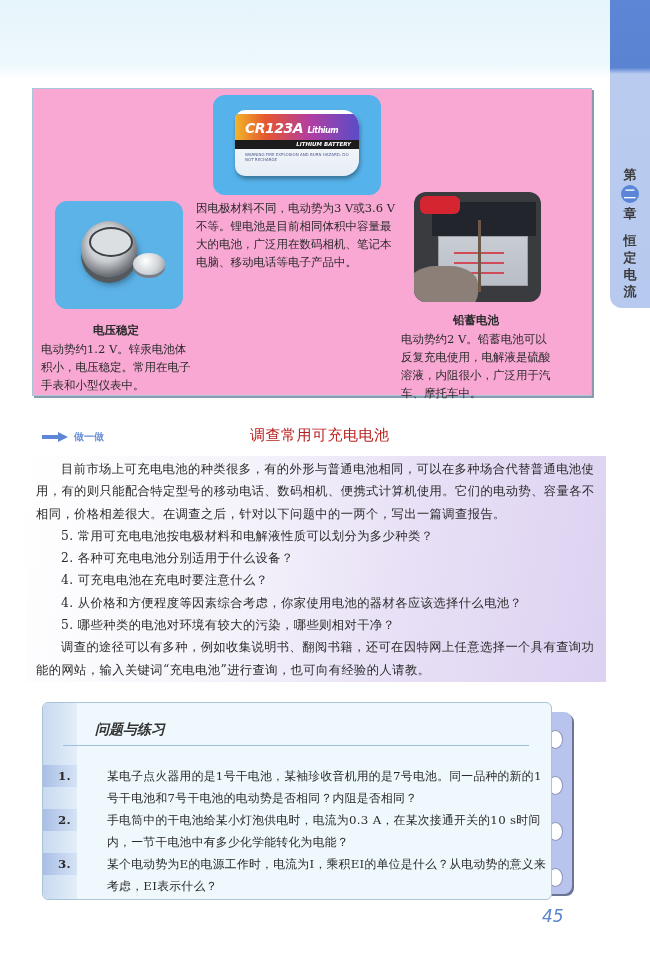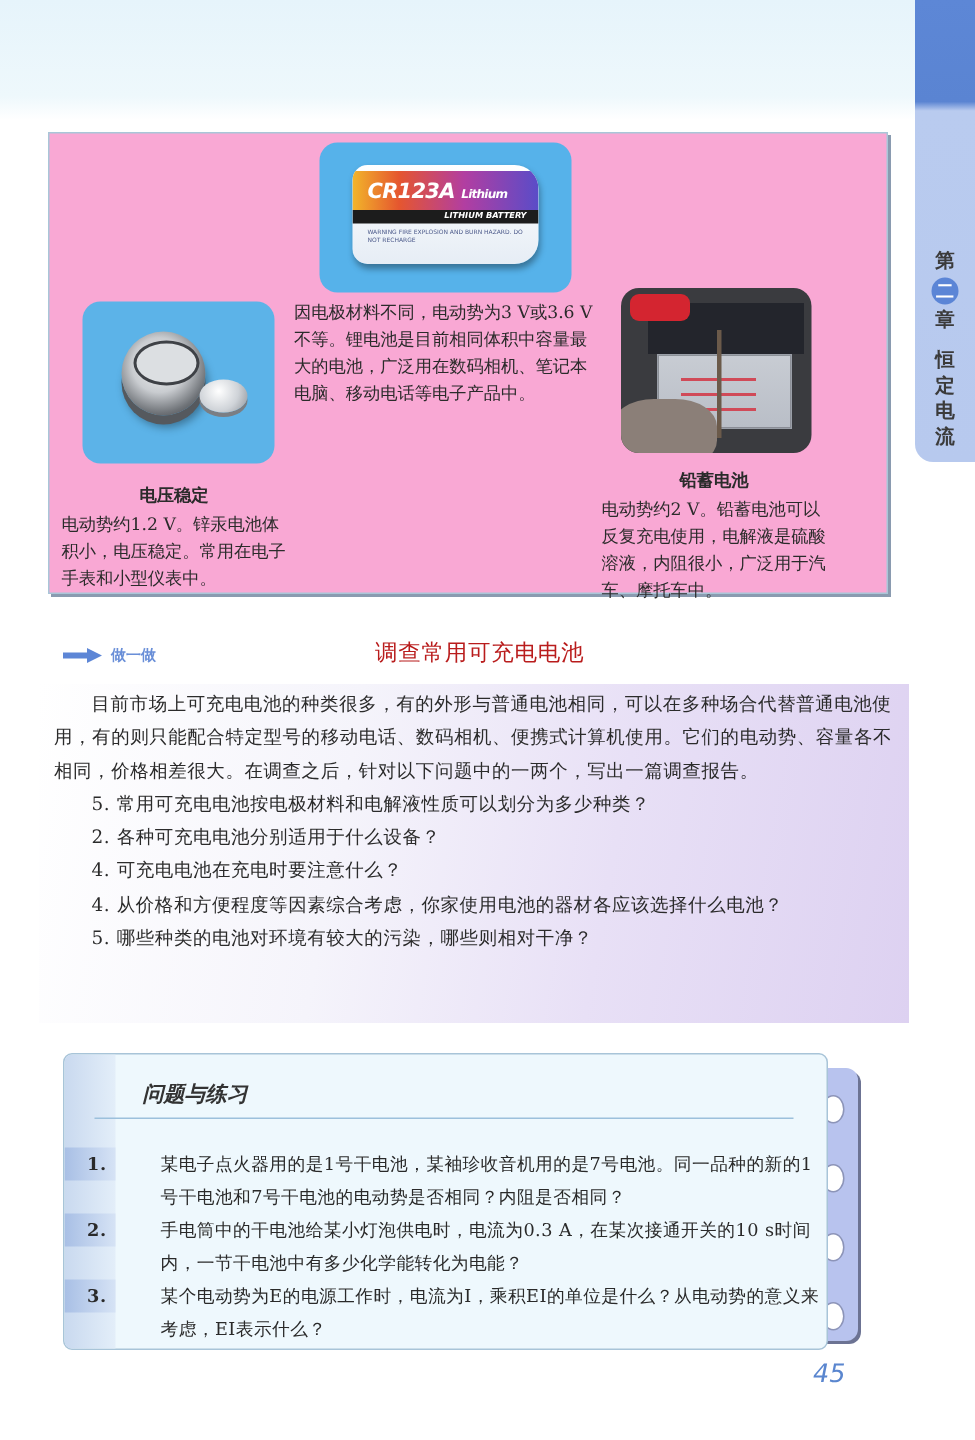--- a/index.html
+++ b/index.html
@@ -266,20 +266,21 @@
 </div>
 
 <div class="activity-body">
   <div class="activity-text">
     <p class="indent">目前市场上可充电电池的种类很多，有的外形与普通电池相同，可以在多种场合代替普通电池使用，有的则只能配合特定型号的移动电话、数码相机、便携式计算机使用。它们的电动势、容量各不相同，价格相差很大。在调查之后，针对以下问题中的一两个，写出一篇调查报告。</p>
     <p class="q-item">5. 常用可充电电池按电极材料和电解液性质可以划分为多少种类？</p>
     <p class="q-item">2. 各种可充电电池分别适用于什么设备？</p>
     <p class="q-item">4. 可充电电池在充电时要注意什么？</p>
     <p class="q-item">4. 从价格和方便程度等因素综合考虑，你家使用电池的器材各应该选择什么电池？</p>
     <p class="q-item">5. 哪些种类的电池对环境有较大的污染，哪些则相对干净？</p>
+    <p class="indent">调查的途径可以有多种，例如收集说明书、翻阅书籍，还可在因特网上任意选择一个具有查询功能的网站，输入关键词“充电电池”进行查询，也可向有经验的人请教。</p>
   </div>
 </div>
 
 <div class="exercise-wrap">
   <div class="binder">
     <div class="binder-hole" style="top:18px"></div>
     <div class="binder-hole" style="top:64px"></div>
     <div class="binder-hole" style="top:110px"></div>
     <div class="binder-hole" style="top:156px"></div>
   </div>

